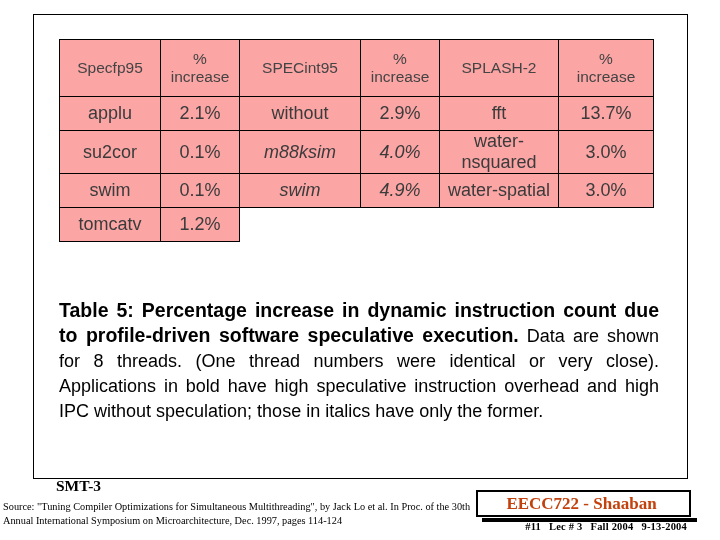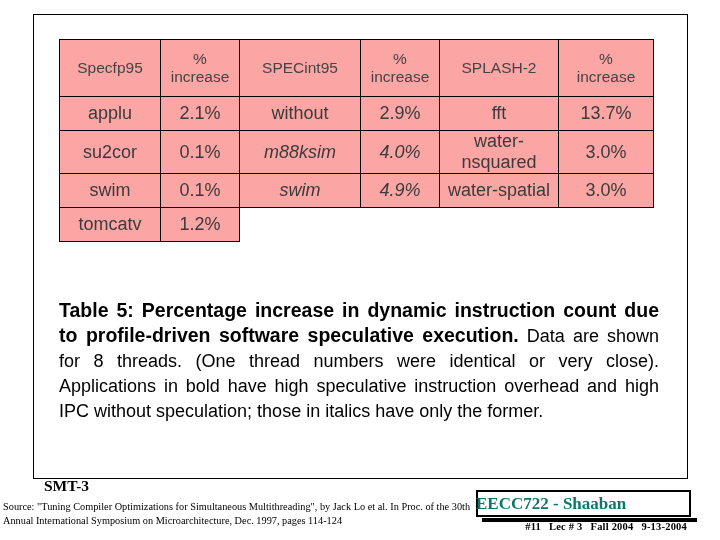--- a/index.html
+++ b/index.html
@@ -83,21 +83,21 @@
     line-height: 25px;
     text-align: justify;
   }
   .caption .normal {
     font-weight: normal;
     font-size: 18px;
     line-height: 22px;
   }
   .smt3 {
     position: absolute;
-    left: 44px;
+    left: 56px;
     top: 477px;
     font-family: "Liberation Serif", serif;
     font-size: 15.5px;
     font-weight: bold;
     color: #000000;
   }
   .source {
     position: absolute;
     left: 3px;
     top: 500px;
@@ -124,24 +124,25 @@
     top: 26px;
     width: 215px;
     height: 4px;
     background: #000000;
   }
   .footer-title {
     position: absolute;
     left: 476px;
     top: 492px;
     width: 211px;
+    text-align: center;
     font-family: "Liberation Serif", serif;
     font-size: 17px;
     font-weight: bold;
-    color: #0f766e;
+    color: #c2410c;
     line-height: 23px;
   }
   .footer-meta {
     position: absolute;
     left: 476px;
     top: 521px;
     width: 215px;
     text-align: right;
     font-family: "Liberation Serif", serif;
     font-size: 10.5px;

